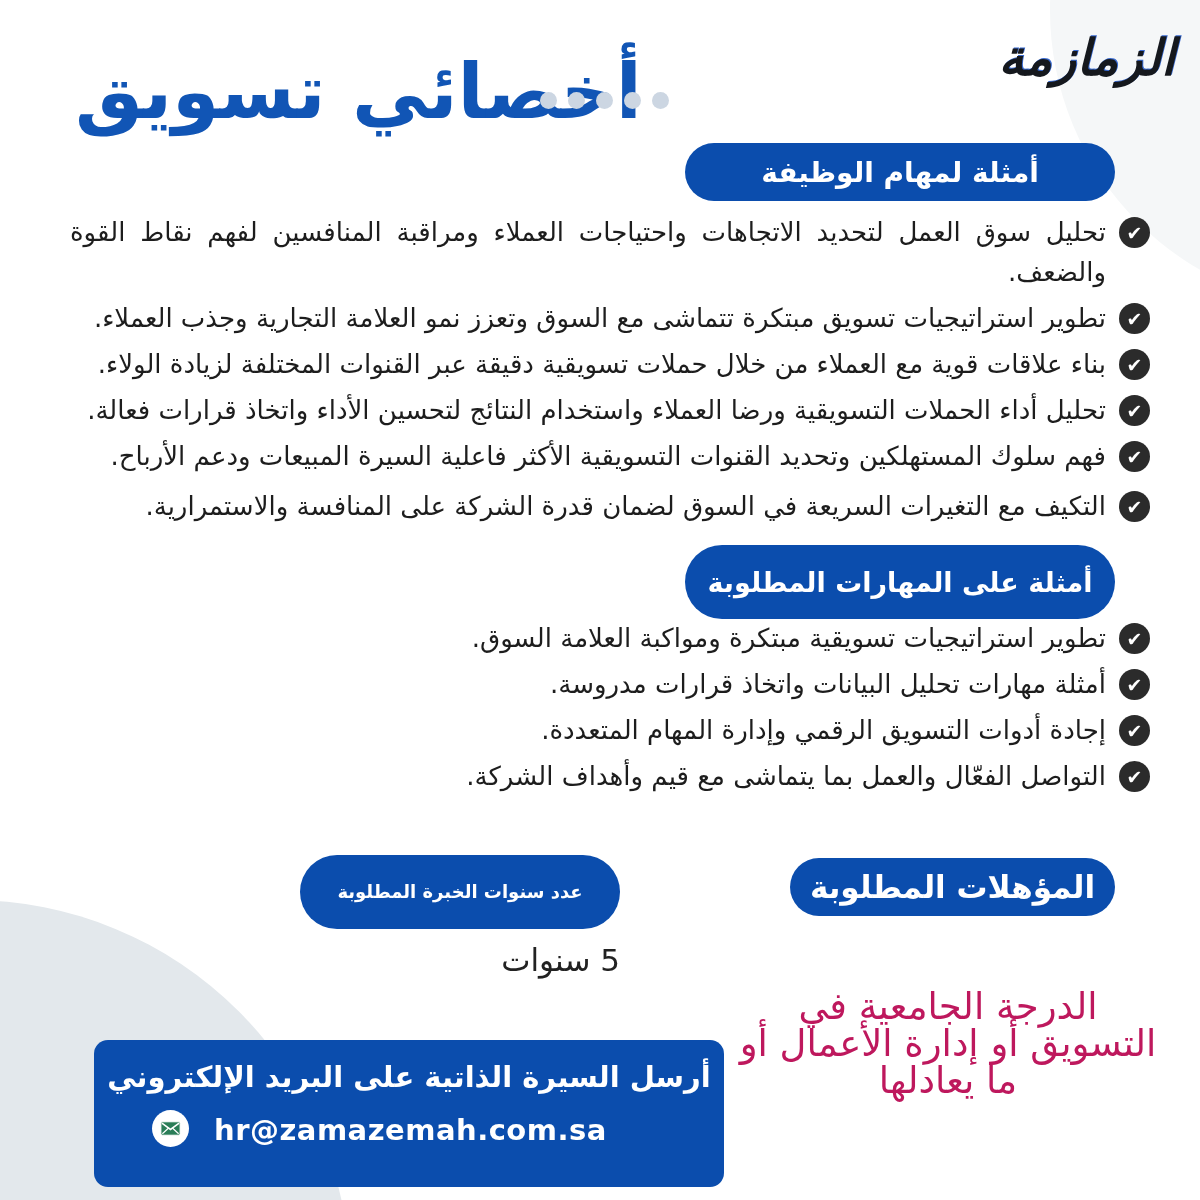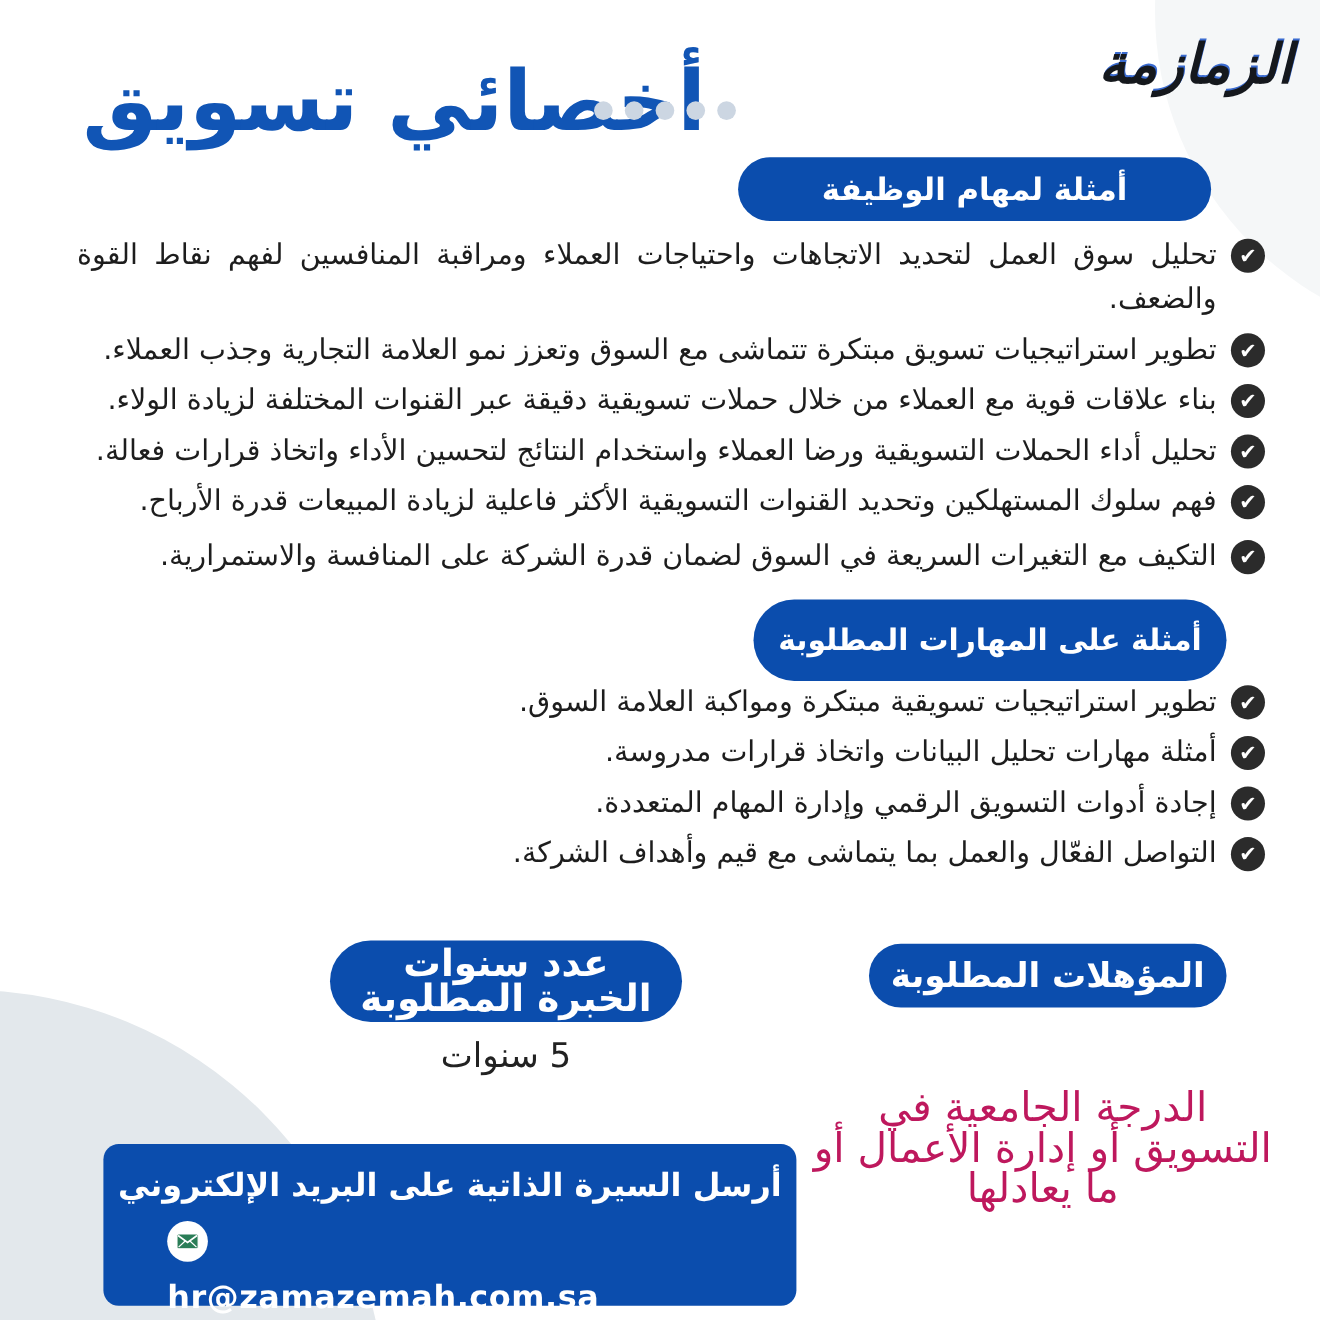--- a/index.html
+++ b/index.html
@@ -77,23 +77,23 @@
     z-index: 2;
     background: #0b4dad;
     color: #ffffff;
     font-weight: bold;
     display: flex;
     align-items: center;
     justify-content: center;
     text-align: center;
     border-radius: 40px;
   }
-  .pill-tasks   { right: 99px; top: 143px; width: 430px; height: 58px; font-size: 28px; }
+  .pill-tasks   { right: 85px; top: 143px; width: 430px; height: 58px; font-size: 28px; }
   .pill-skills  { right: 85px; top: 545px; width: 430px; height: 74px; font-size: 27px; }
-  .pill-exp     { left: 300px; top: 855px; width: 320px; height: 74px; font-size: 34px; line-height: 32px; padding: 4px 14px; }
+  .pill-exp     { left: 300px; top: 855px; width: 320px; height: 74px; font-size: 18px; line-height: 32px; padding: 4px 14px; }
   .pill-qual    { right: 85px; top: 858px; width: 325px; height: 58px; font-size: 31px; }
 
   
   .check-list {
     position: absolute;
     z-index: 2;
     right: 50px; left: 70px;
     list-style: none;
     color: #1d1d1d;
   }
@@ -121,21 +121,21 @@
     align-items: center;
     justify-content: center;
   }
 
   
   .exp-value {
     position: absolute;
     z-index: 2;
     left: 300px; top: 942px;
     width: 320px;
-    text-align: center;
+    text-align: right;
     font-size: 31px;
     color: #222222;
   }
   .qual-value {
     position: absolute;
     z-index: 2;
     right: 42px; top: 988px;
     width: 420px;
     text-align: center;
     font-size: 37px;
@@ -155,24 +155,23 @@
   }
   .contact-heading {
     margin-top: 20px;
     text-align: center;
     font-size: 29px;
     font-weight: bold;
   }
   .contact-email-row {
     direction: ltr;
     display: flex;
-    align-items: flex-start;
-    gap: 15px;
+    align-items: flex-end;
+    gap: 25px;
     margin: 16px 0 0 58px;
-    flex-direction: column;
   }
   .envelope-circle {
     width: 37px; height: 37px;
     border-radius: 50%;
     background: #ffffff;
     display: flex;
     align-items: center;
     justify-content: center;
   }
   .contact-email {
@@ -212,21 +211,21 @@
     <li>
       <span class="check-icon">✔</span>
       <span class="li-text">بناء علاقات قوية مع العملاء من خلال حملات تسويقية دقيقة عبر القنوات المختلفة لزيادة الولاء.</span>
     </li>
     <li>
       <span class="check-icon">✔</span>
       <span class="li-text">تحليل أداء الحملات التسويقية ورضا العملاء واستخدام النتائج لتحسين الأداء واتخاذ قرارات فعالة.</span>
     </li>
     <li>
       <span class="check-icon">✔</span>
-      <span class="li-text">فهم سلوك المستهلكين وتحديد القنوات التسويقية الأكثر فاعلية لزيادة المبيعات قدرة الأرباح.</span>
+      <span class="li-text">فهم سلوك المستهلكين وتحديد القنوات التسويقية الأكثر فاعلية السيرة المبيعات ودعم الأرباح.</span>
     </li>
     <li style="margin-top: 10px;">
       <span class="check-icon">✔</span>
       <span class="li-text">التكيف مع التغيرات السريعة في السوق لضمان قدرة الشركة على المنافسة والاستمرارية.</span>
     </li>
   </ul>
 
   <div class="pill pill-skills">أمثلة على المهارات المطلوبة</div>
   <ul class="check-list skills-list">
     <li>

